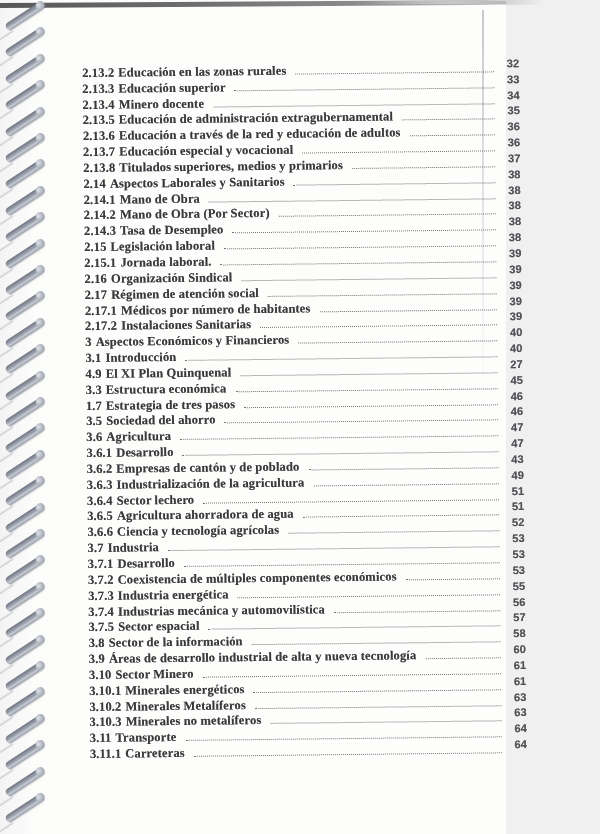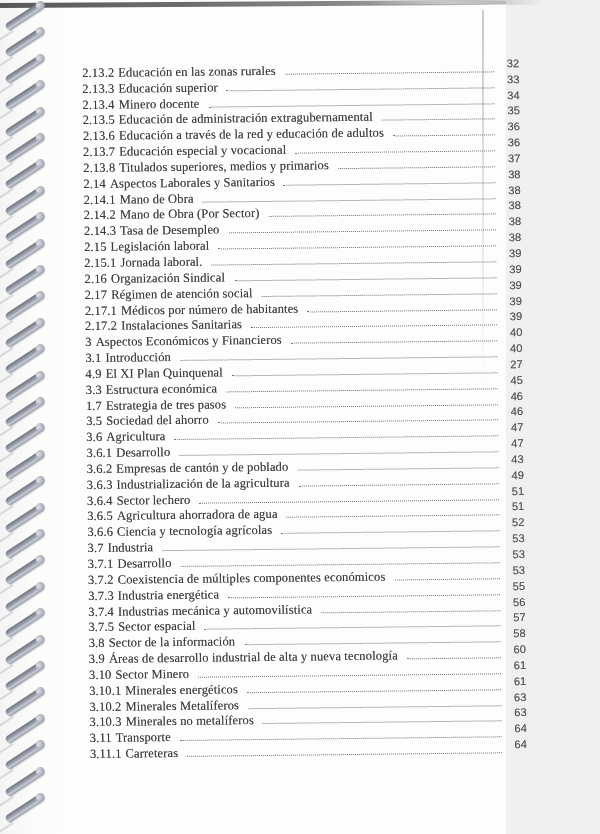--- a/index.html
+++ b/index.html
@@ -4,20 +4,21 @@
 <style>
   html, body { margin:0; padding:0; }
   body {
     width:600px; height:834px; overflow:hidden;
     background:#f0f0f1;
     font-family:"Liberation Serif", serif;
   }
   .scan {
     position:relative; width:506px; height:834px;
     background:linear-gradient(90deg,#f4f4f5 0px,#fcfcfb 34px,#fdfdfc 60px,#fdfdfc 556px,#f3f3f4 584px,#ededee 600px);
+    font-weight:bold;
   }
   
   .top-edge {
     position:absolute; top:3px; left:-4px; width:548px; height:5px;
     border-radius:3px;
     background:linear-gradient(90deg,#57575a 0%,#6d6d70 35%,#8b8b8e 65%,#bdbdc0 88%,rgba(210,210,212,0) 100%);
     transform:rotate(-0.35deg); transform-origin:left center;
   }
   .top-edge-right {
     position:absolute; top:1px; right:0; width:140px; height:3px;

